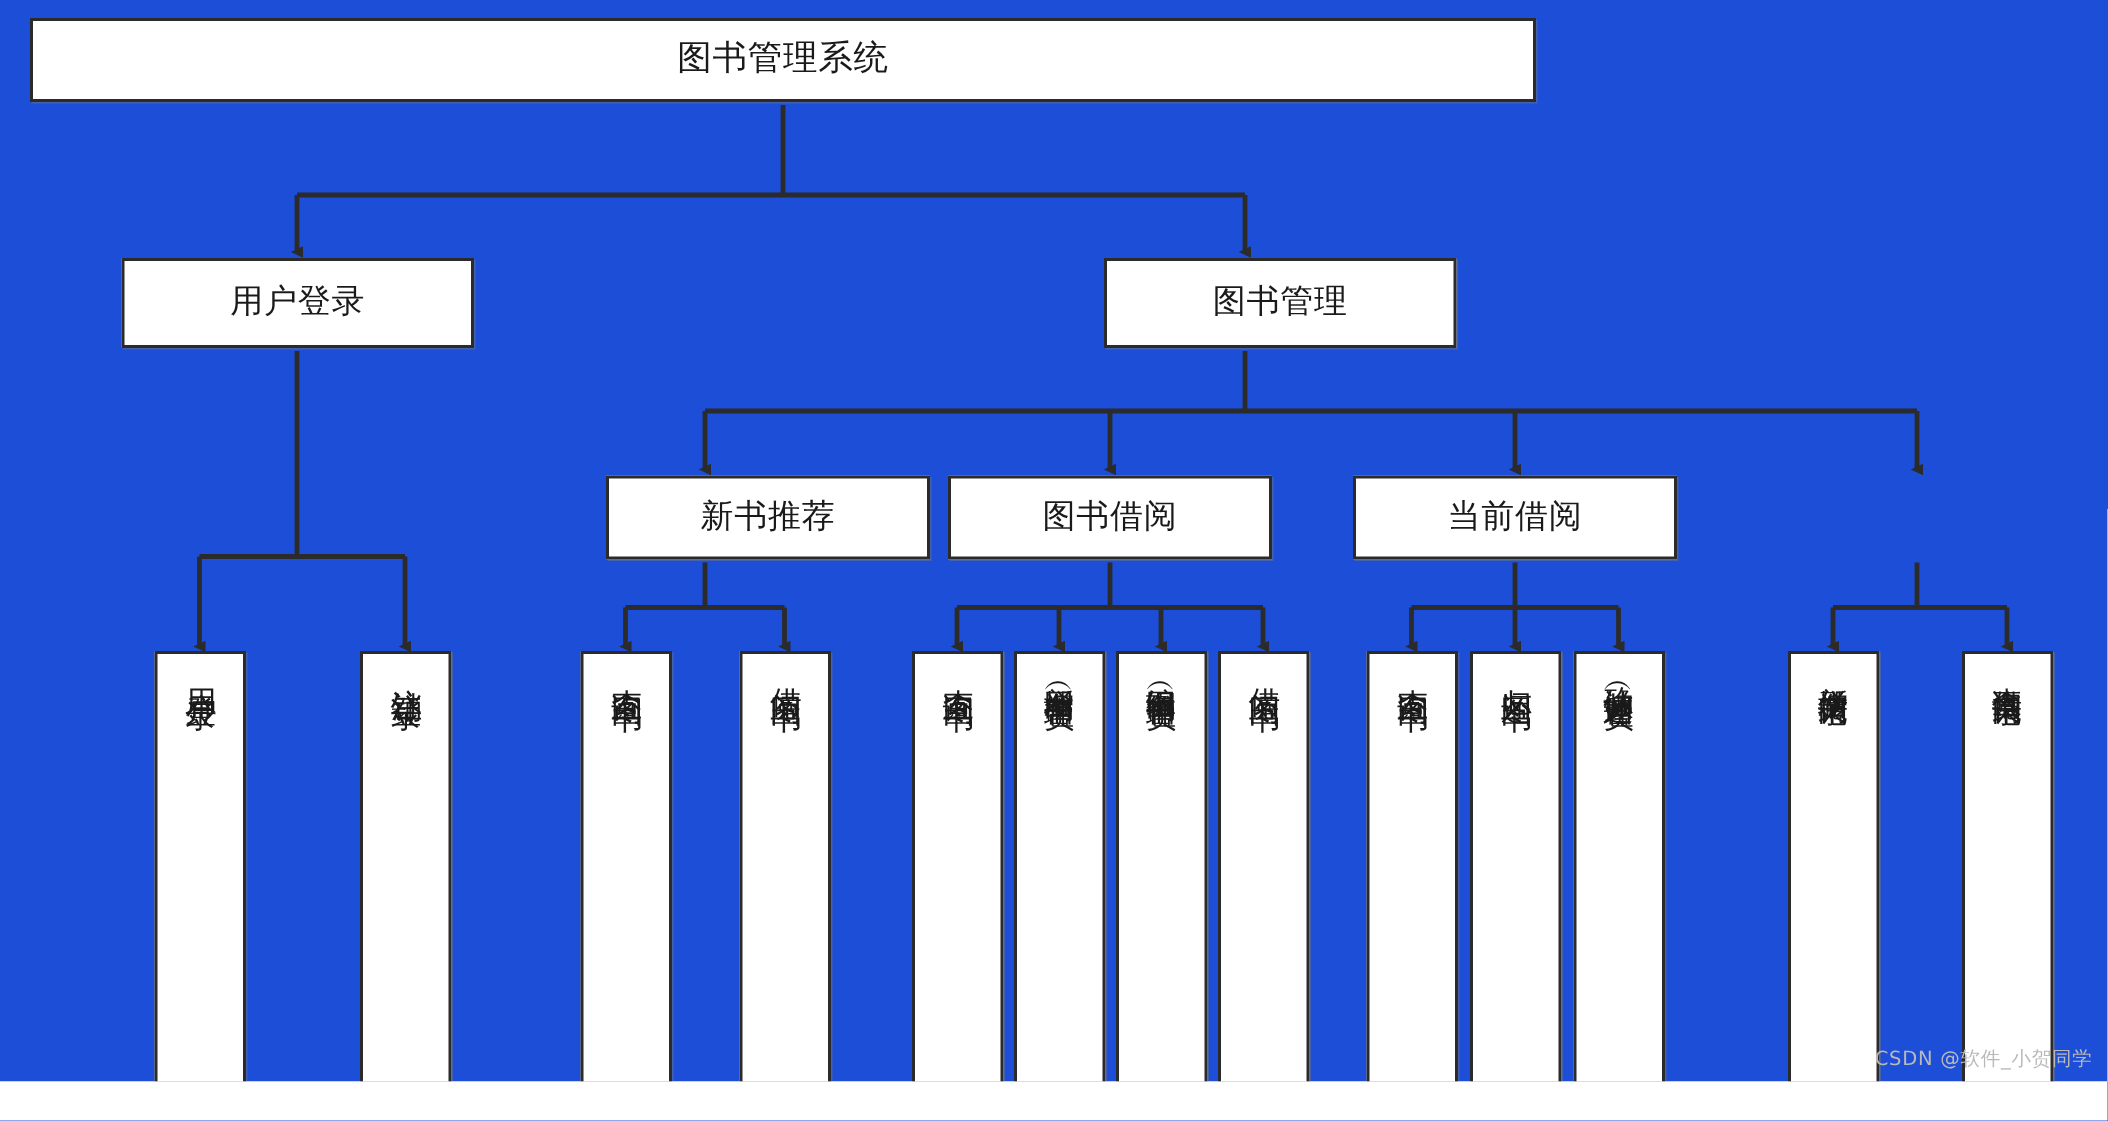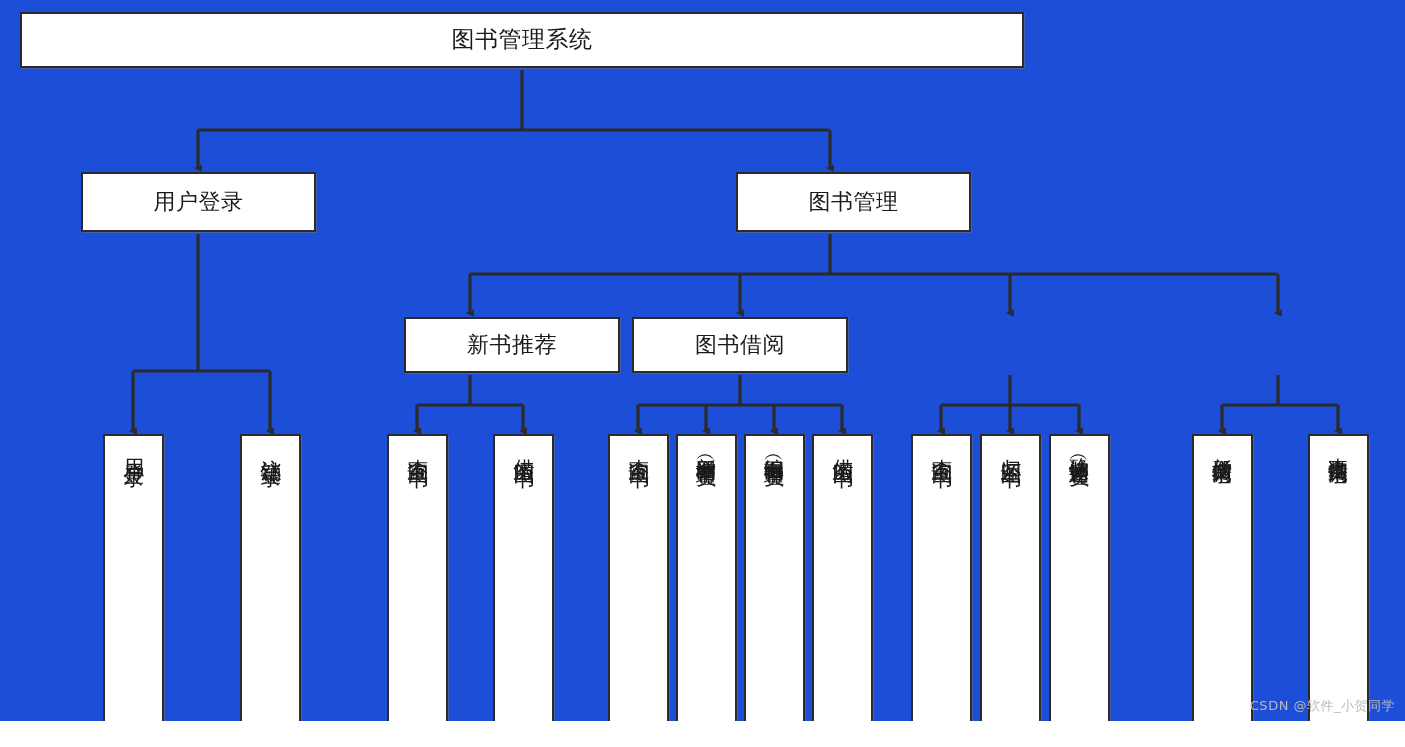--- a/index.html
+++ b/index.html
@@ -144,20 +144,23 @@
   <div class="node horiz" style="left:712px; top:172px; width:235px; height:60px;margin-left:24px;">
     <span class="node-label">图书管理</span>
   </div>
 
   <div class="node horiz" style="left:362px; top:317px; width:216px; height:56px;margin-left:42px;">
     <span class="node-label">新书推荐</span>
   </div>
   <div class="node horiz" style="left:632px; top:317px; width:216px; height:56px;">
     <span class="node-label">图书借阅</span>
   </div>
+  <div class="node horiz" style="left:902px; top:317px; width:216px; height:56px;">
+    <span class="node-label">当前借阅</span>
+  </div>
 
   <div class="node vert" style="left:103px; top:434px; width:61px; height:296px;">
     <span class="node-label">用户登录</span>
   </div>
   <div class="node vert" style="left:240px; top:434px; width:61px; height:296px;">
     <span class="node-label">注销登录</span>
   </div>
 
   <div class="node vert" style="left:387px; top:434px; width:61px; height:296px;">
     <span class="node-label">查询图书</span>

